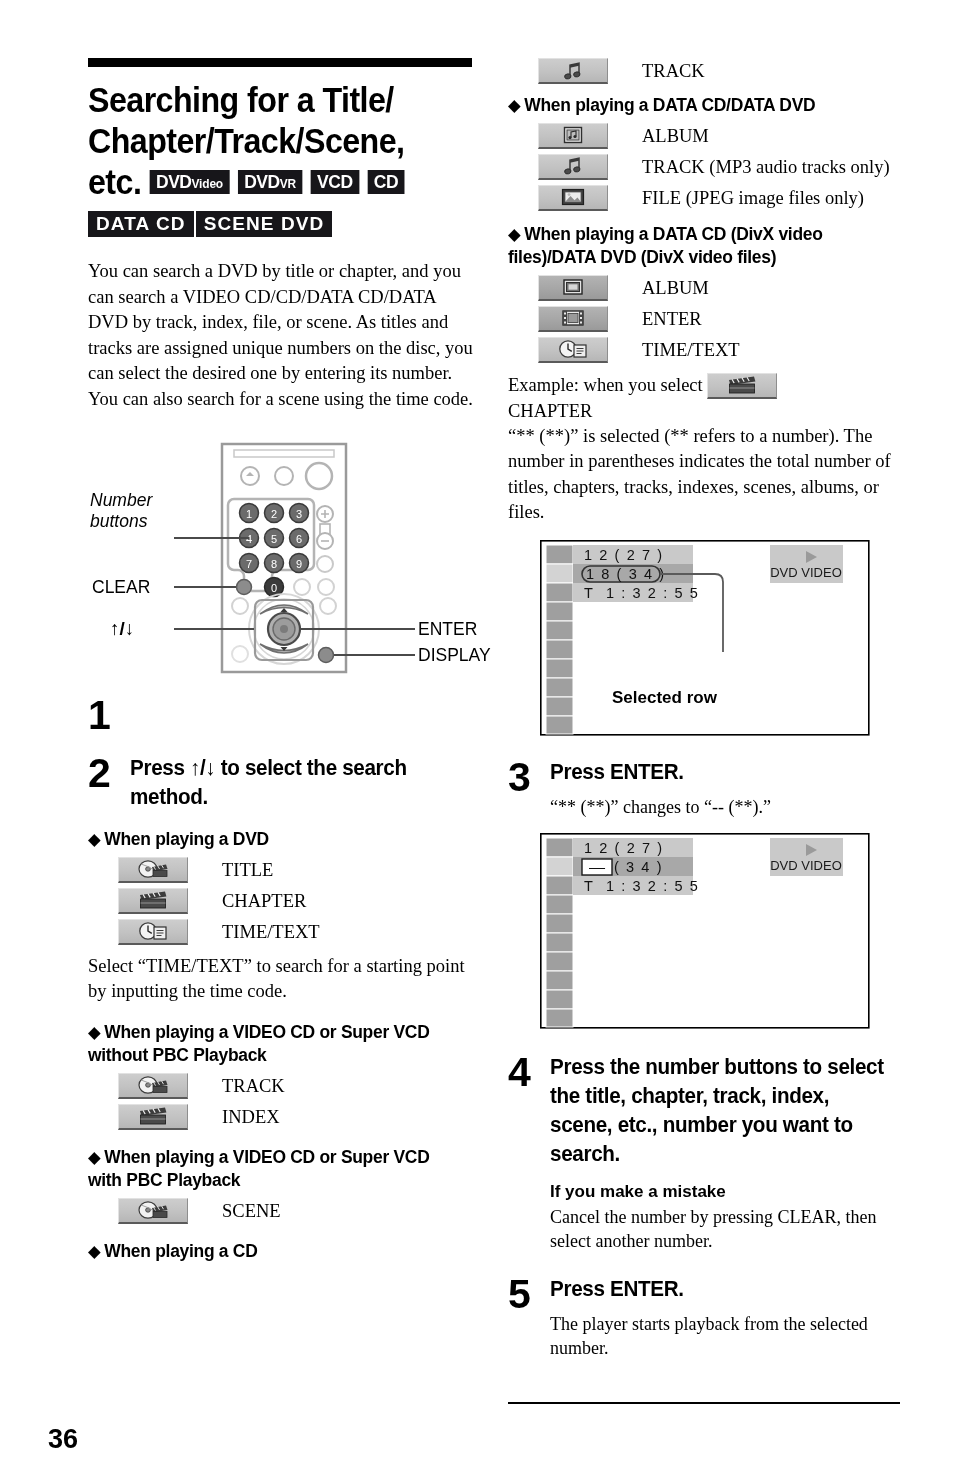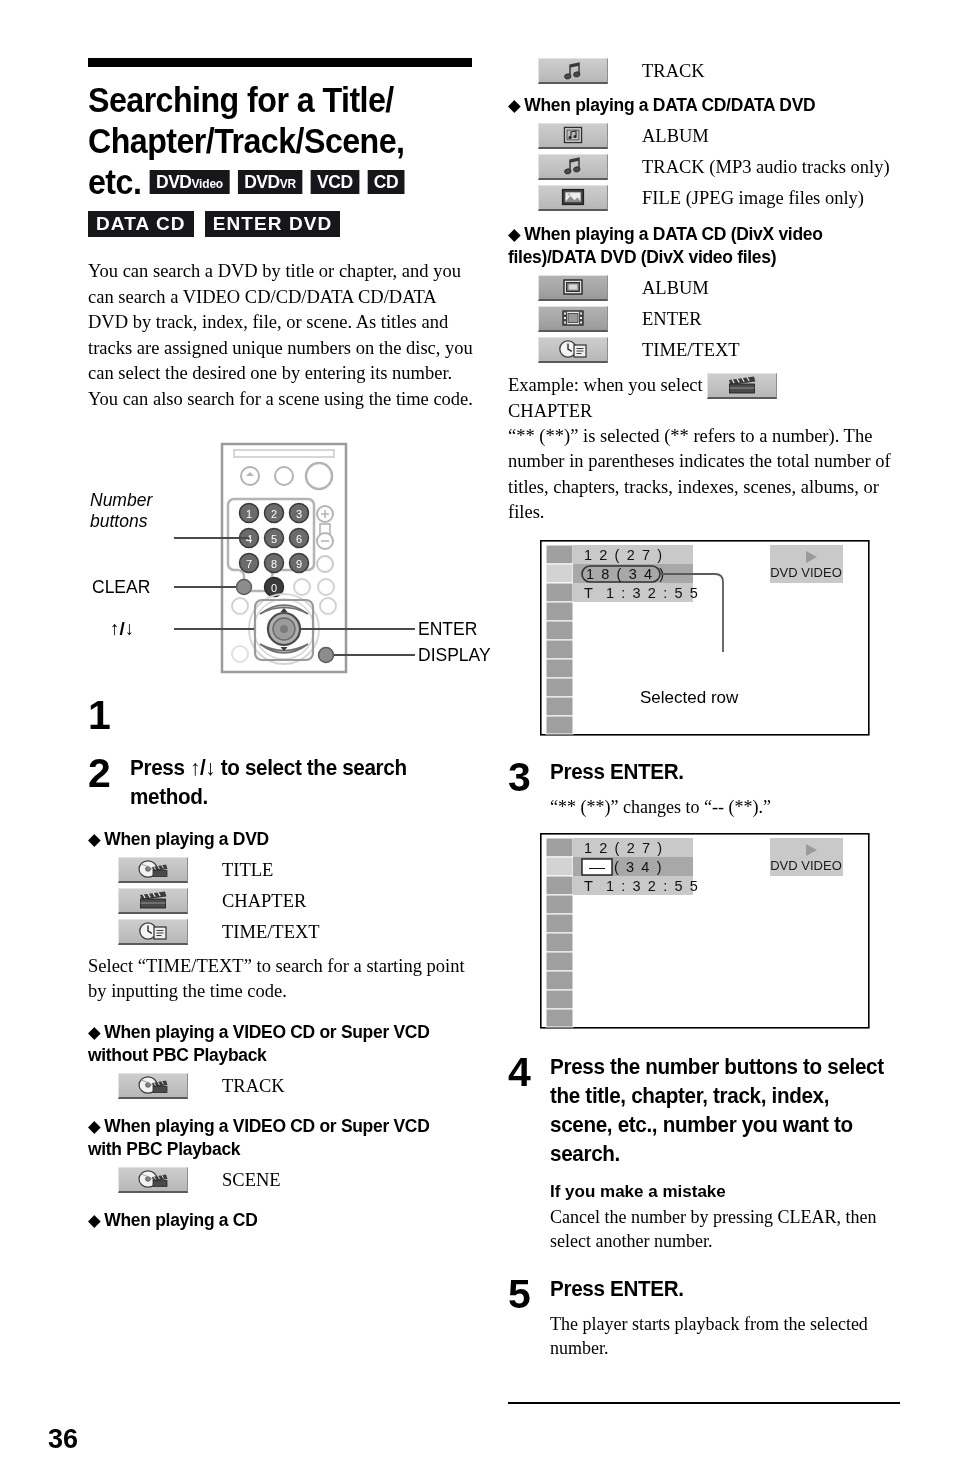--- a/index.html
+++ b/index.html
@@ -27,21 +27,21 @@
     line-height:41px;
     letter-spacing:-0.6px;
     margin:0 0 2px 0;
     transform: scaleX(0.92);
     transform-origin: left top;
   }
   .title-line { display:block; }
   .title-last { display:flex; align-items:center; flex-wrap:wrap; gap:9px; }
 
   
-  .badge-row { display:flex; gap:11px; align-items:center; margin-top:9px; }
+  .badge-row { display:flex; gap:2px; align-items:center; margin-top:9px; }
   .badge {
     background:#17161a; color:#fff;
     font-family:"Liberation Sans","DejaVu Sans",sans-serif;
     font-weight:bold;
     display:inline-flex; align-items:baseline;
     padding:2px 7px 3px 7px;
     line-height:1;
     white-space:nowrap;
   }
   .badge .big   { font-size:19px; letter-spacing:-0.5px; }
@@ -157,21 +157,21 @@
           <span class="big">VCD</span>
         </span>
         <span class="badge">
           <span class="big">CD</span>
         </span>
       </span>
     </h1>
 
     <div class="badge-row">
       <span class="badge data">DATA CD</span>
-      <span class="badge data">ENTER DVD</span>
+      <span class="badge data">SCENE DVD</span>
     </div>
 
     <p class="body-p">You can search a DVD by title or chapter, and you can search a VIDEO CD/CD/DATA CD/DATA DVD by track, index, file, or scene. As titles and tracks are assigned unique numbers on the disc, you can select the desired one by entering its number. You can also search for a scene using the time code.</p>
 
     <div class="remote-fig">
       <svg width="392" height="240" viewBox="0 0 392 240">
 
         <rect x="134" y="8" width="124" height="228" fill="#ffffff" stroke="#9a9a9a" stroke-width="2.5"></rect>
         <rect x="146" y="14" width="100" height="7" fill="#ffffff" stroke="#c9c9c9" stroke-width="1.5"></rect>
 
@@ -323,20 +323,31 @@
           <ellipse cx="13" cy="9" rx="2.4" ry="2.2" fill="#8a8a8a" stroke="#3c3c3c" stroke-width="0.8"></ellipse>
           <path d="M6 4 q7 2 13 6" stroke="#9a9a9a" stroke-width="0.9" fill="none"></path>
           <path d="M17 7 l14 -2.5 l1.5 4.5 l-14 2.5 z" fill="#3c3c3c"></path>
           <path d="M18.5 6.2 l2 3.4 M22.5 5.5 l2 3.4 M26.5 4.8 l2 3.4" stroke="#f0f0f0" stroke-width="0.9"></path>
           <rect x="18" y="10.5" width="14" height="6" fill="#4a4a4a" stroke="#2a2a2a" stroke-width="0.8"></rect>
         </svg>
       </div>
       <span class="icon-label">TRACK</span>
     </div>
 
+    <div class="icon-row">
+      <div class="icon-box">
+        <svg width="30" height="20" viewBox="0 0 30 20">
+          <path d="M2 5 l25 -3.5 l1.4 5 l-25 3.5 z" fill="#3c3c3c"></path>
+          <path d="M5 4.3 l2.2 3.8 M10 3.6 l2.2 3.8 M15 2.9 l2.2 3.8 M20 2.2 l2.2 3.8" stroke="#f0f0f0" stroke-width="1.1"></path>
+          <rect x="2.5" y="9" width="25" height="9" fill="#4a4a4a" stroke="#222" stroke-width="0.9"></rect>
+          <path d="M2.5 13 h25" stroke="#9d9d9d" stroke-width="0.9"></path>
+        </svg>
+      </div>
+      <span class="icon-label">INDEX</span>
+    </div>
 
     <div class="diamond-head">
       <span class="dia">◆</span><span>When playing a VIDEO CD or Super VCD</span><br>
       <span>with PBC Playback</span>
     </div>
 
     <div class="icon-row">
       <div class="icon-box">
         <svg width="36" height="19" viewBox="0 0 36 19">
           <ellipse cx="13" cy="9" rx="9" ry="8.2" fill="#f2f2f2" stroke="#3c3c3c" stroke-width="1.2"></ellipse>
@@ -497,21 +508,21 @@
         <text x="266" y="37" font-family="Liberation Sans, sans-serif" font-size="13" fill="#1a1a1a" text-anchor="middle">DVD VIDEO</text>
 
         <text x="44" y="20" font-family="Liberation Sans, sans-serif" font-size="14.5" fill="#111" letter-spacing="1.6">1 2 ( 2 7 )</text>
         <rect x="42" y="26" width="78" height="16" rx="8" fill="none" stroke="#333" stroke-width="1.6"></rect>
         <text x="46" y="39" font-family="Liberation Sans, sans-serif" font-size="14.5" fill="#111" letter-spacing="1.6">1 8 ( 3 4 )</text>
         <text x="44" y="58" font-family="Liberation Sans, sans-serif" font-size="14.5" fill="#111" letter-spacing="1.6">T</text>
         <text x="66" y="58" font-family="Liberation Sans, sans-serif" font-size="14.5" fill="#111" letter-spacing="1.6">1 : 3 2 : 5 5</text>
 
         <path d="M120 34 h55 q8 0 8 8 v70" fill="none" stroke="#5a5a5a" stroke-width="1.8"></path>
       </svg>
-      <div class="osd-caption" style="left:100px; top:148px;">Selected row</div>
+      <div class="osd-caption" style="left:72px; top:148px;font-weight:bold;">Selected row</div>
     </div>
 
     <div class="step" style="margin-top:22px;">
       <div class="step-num">3</div>
       <div class="step-body">
         <div class="step-head">Press ENTER.</div>
         <div class="step-sub">“** (**)” changes to “-- (**).”</div>
       </div>
     </div>
 

